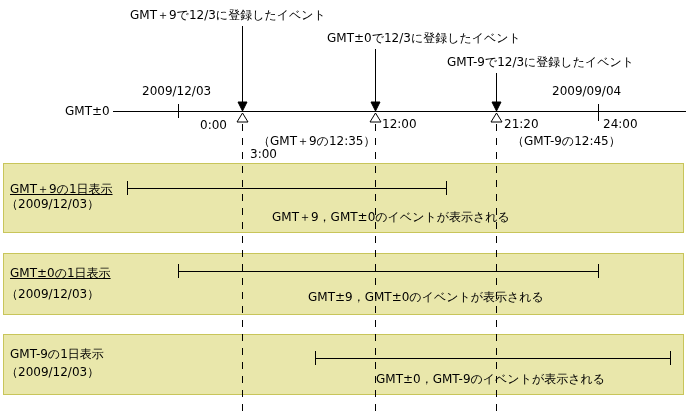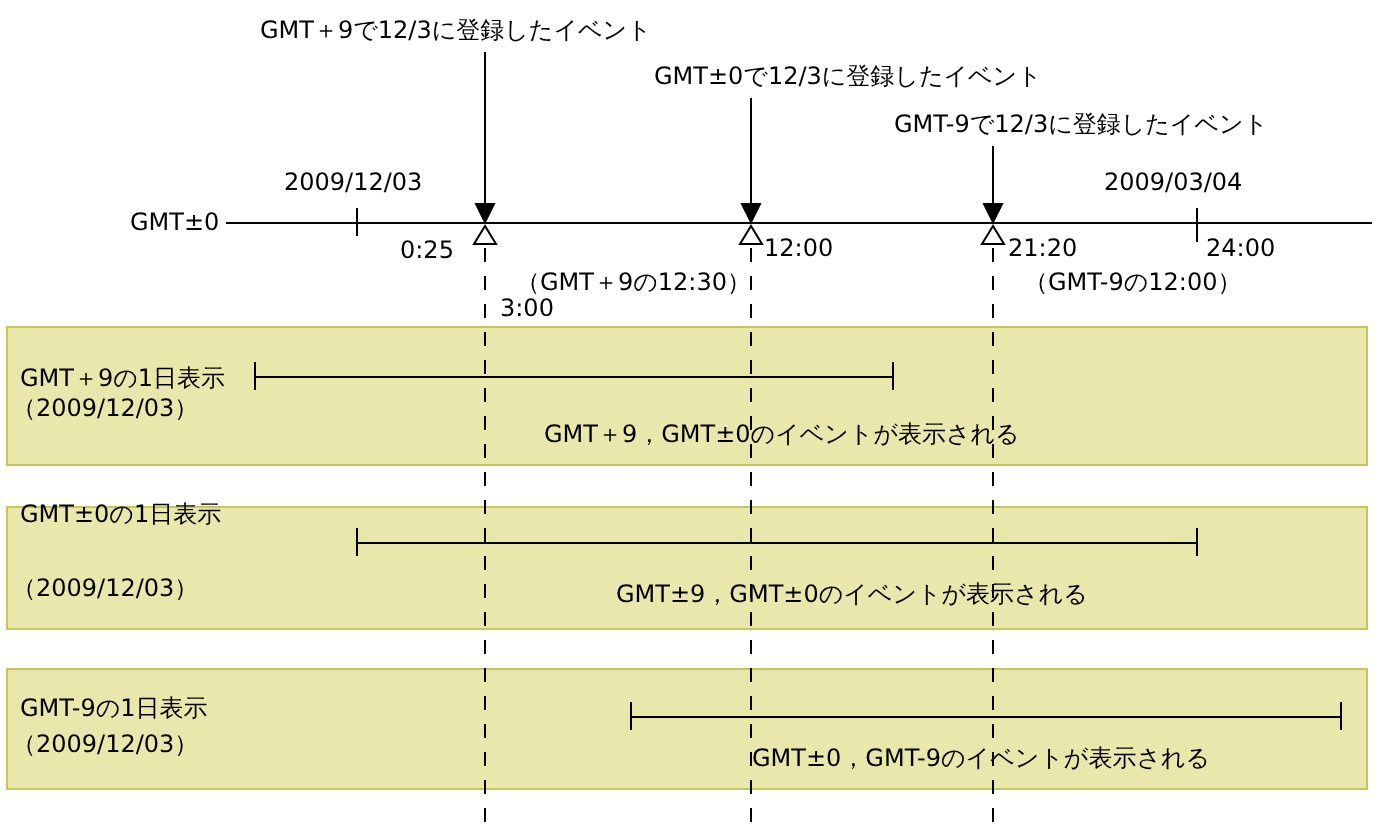--- a/index.html
+++ b/index.html
@@ -11,25 +11,25 @@
   .vline { position:absolute; width:1px; background:#000; }
   svg { position:absolute; left:0; top:0; }
 </style>
 </head>
 <body>
 
 <div class="band" style="top:163px;height:70px;"></div>
 <div class="band" style="top:253px;height:62px;"></div>
 <div class="band" style="top:334px;height:61px;"></div>
 
-<div class="abs" style="left:10px;top:182px;">GMT＋9の1日表示</div>
+<div class="abs" style="left:10px;top:182px;text-decoration:underline;">GMT＋9の1日表示</div>
 <div class="abs" style="left:6px;top:197px;">（2009/12/03）</div>
 <div class="abs" style="left:272px;top:210px;">GMT＋9，GMT±0のイベントが表示される</div>
 
-<div class="abs" style="left:10px;top:250px;">GMT±0の1日表示</div>
+<div class="abs" style="left:10px;top:266px;text-decoration:underline;">GMT±0の1日表示</div>
 <div class="abs" style="left:6px;top:287px;">（2009/12/03）</div>
 <div class="abs" style="left:308px;top:290px;text-align:right;">GMT±9，GMT±0のイベントが表示される</div>
 
 <div class="abs" style="left:10px;top:347px;">GMT-9の1日表示</div>
 <div class="abs" style="left:6px;top:365px;">（2009/12/03）</div>
 <div class="abs" style="left:376px;top:372px;">GMT±0，GMT-9のイベントが表示される</div>
 
 <div class="hline" style="left:127px;top:188px;width:320px;"></div>
 <div class="vline" style="left:127px;top:181px;height:14px;"></div>
 <div class="vline" style="left:446px;top:181px;height:14px;"></div>
@@ -40,33 +40,33 @@
 
 <div class="hline" style="left:315px;top:358px;width:356px;"></div>
 <div class="vline" style="left:315px;top:351px;height:14px;"></div>
 <div class="vline" style="left:670px;top:351px;height:14px;"></div>
 
 <div class="abs" style="left:65px;top:104px;">GMT±0</div>
 <div class="hline" style="left:113px;top:111px;width:573px;"></div>
 <div class="vline" style="left:178px;top:104px;height:14px;"></div>
 <div class="vline" style="left:598px;top:104px;height:17px;"></div>
 <div class="abs" style="left:142px;top:84px;">2009/12/03</div>
-<div class="abs" style="left:552px;top:84px;">2009/03/04</div>
-<div class="abs" style="left:200px;top:118px;">0:25</div>
+<div class="abs" style="left:552px;top:84px;">2009/09/04</div>
+<div class="abs" style="left:200px;top:118px;">0:00</div>
 <div class="abs" style="left:603px;top:117px;">24:00</div>
 
 <div class="abs" style="left:130px;top:8px;">GMT＋9で12/3に登録したイベント</div>
 <div class="abs" style="left:327px;top:31px;">GMT±0で12/3に登録したイベント</div>
 <div class="abs" style="left:447px;top:55px;">GMT-9で12/3に登録したイベント</div>
 
 <div class="abs" style="left:250px;top:118px;margin-top:29px;">3:00</div>
 <div class="abs" style="left:382px;top:117px;">12:00</div>
 <div class="abs" style="left:504px;top:117px;">21:20</div>
-<div class="abs" style="left:258px;top:134px;">（GMT＋9の12:30）</div>
-<div class="abs" style="left:512px;top:134px;">（GMT-9の12:00）</div>
+<div class="abs" style="left:258px;top:134px;">（GMT＋9の12:35）</div>
+<div class="abs" style="left:512px;top:134px;">（GMT-9の12:45）</div>
 
 <svg width="696" height="414">
   <g stroke="#000" stroke-width="1" fill="#000">
     <line x1="242.5" y1="26" x2="242.5" y2="102"></line>
     <polygon points="238,102 247,102 242.5,111"></polygon>
     <line x1="375.5" y1="49" x2="375.5" y2="102"></line>
     <polygon points="371,102 380,102 375.5,111"></polygon>
     <line x1="496.5" y1="73" x2="496.5" y2="102"></line>
     <polygon points="492,102 501,102 496.5,111"></polygon>
   </g>

